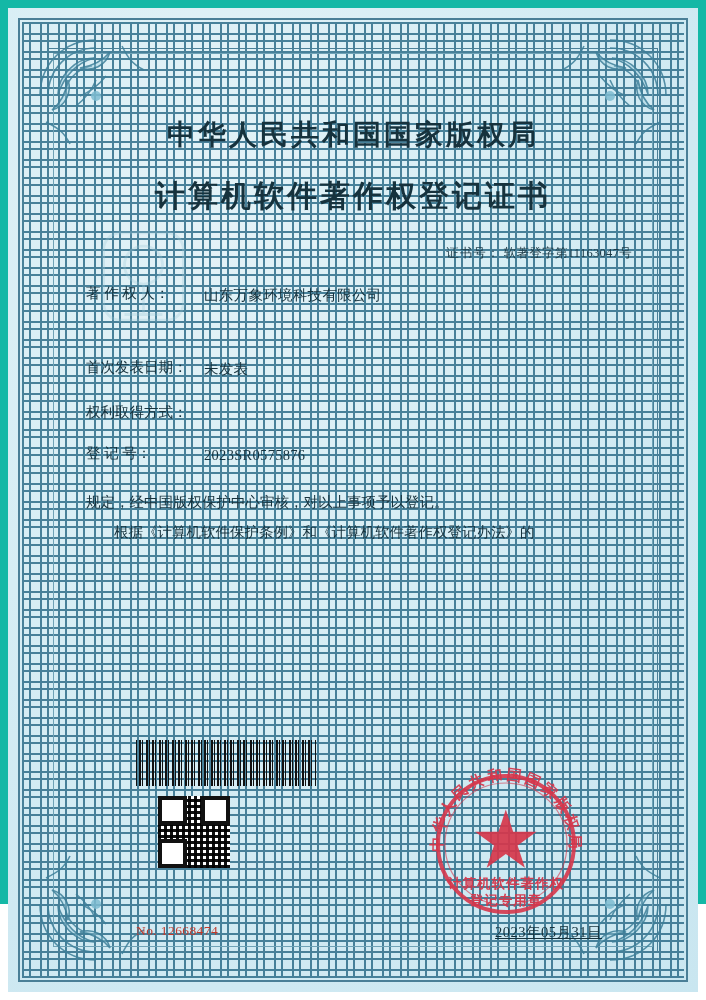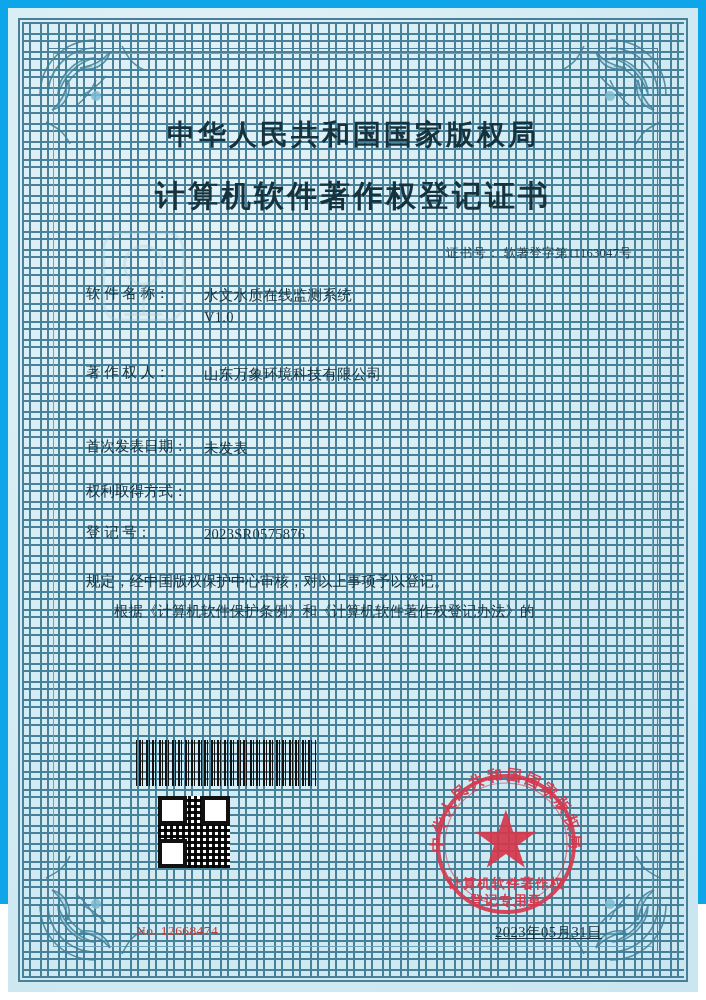--- a/index.html
+++ b/index.html
@@ -11,21 +11,21 @@
     width: 706px;
     height: 1000px;
     font-family: "Liberation Serif", serif;
     overflow: hidden;
   }
 
   .page {
     position: relative;
     width: 706px;
     height: 904px;
-    background: #0ea5e9;
+    background: #14b8a6;
   }
 
   
   .cert {
     position: absolute;
     left: 8px;
     top: 8px;
     width: 690px;
     height: 984px;
     background:
@@ -365,27 +365,20 @@
       <div class="title1">中华人民共和国国家版权局</div>
       <div class="title2">计算机软件著作权登记证书</div>
 
       <div class="certno">
         <span class="lbl">证书号：</span>
         <span>软著登字第11163047号</span>
       </div>
 
       <div class="rows">
 
-        <div class="row tall">
-          <div class="label">软 件 名 称：</div>
-          <div class="value">
-            <div>水文水质在线监测系统</div>
-            <div>V1.0</div>
-          </div>
-        </div>
 
         <div class="row">
           <div class="label">著 作 权 人：</div>
           <div class="value">山东万象环境科技有限公司</div>
         </div>
 
         <div class="gap-big"></div>
 
 
         <div class="row">

